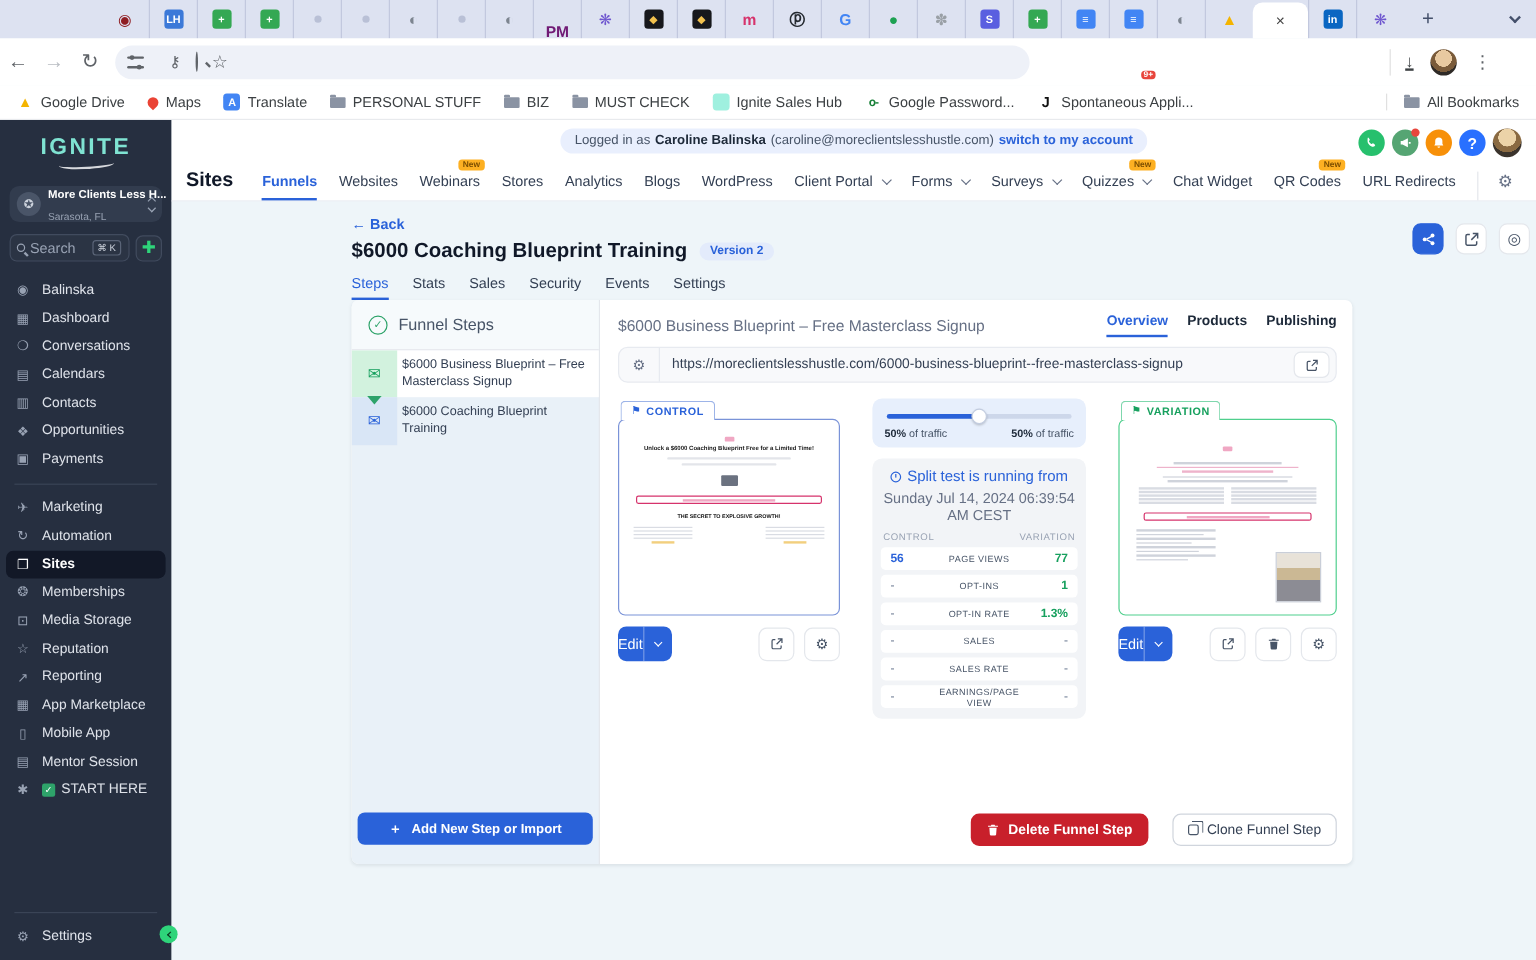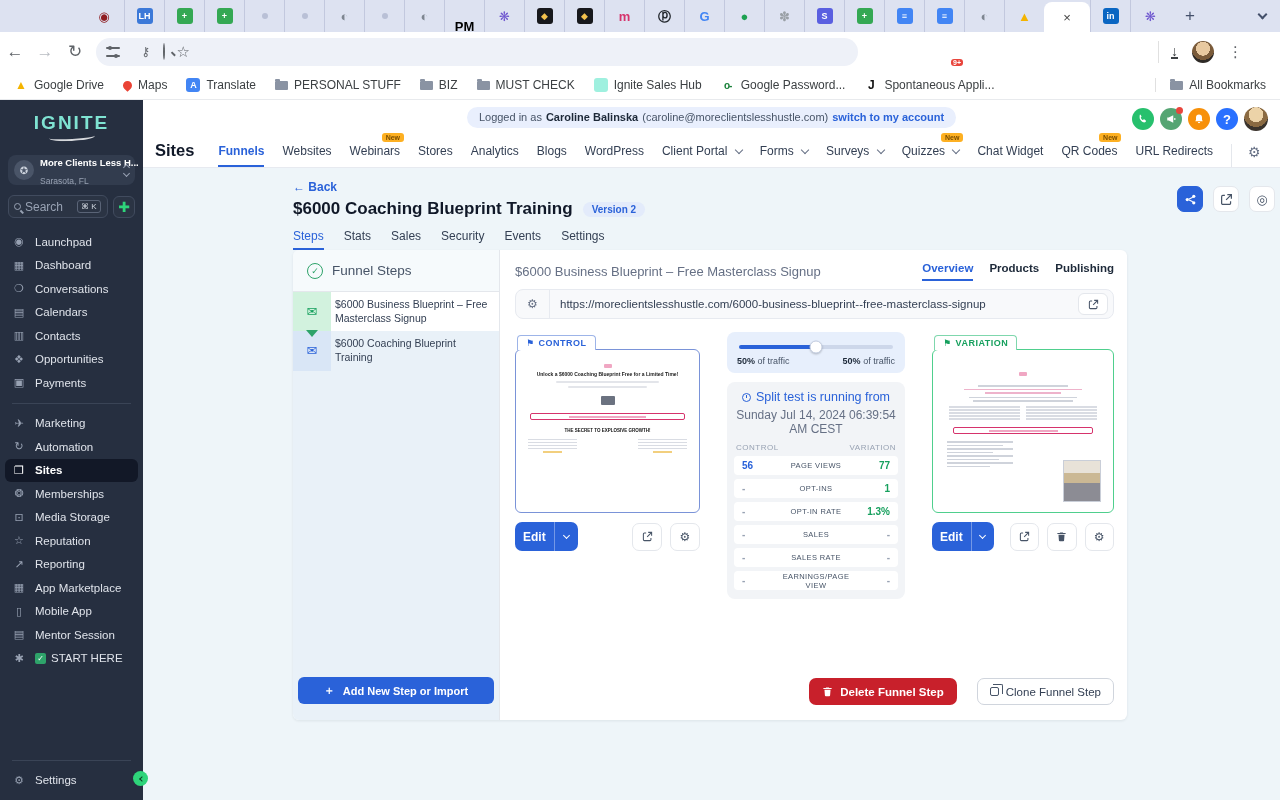--- a/index.html
+++ b/index.html
@@ -219,21 +219,21 @@
   .tcol i { display:block; height:1.5px; background:#d9dce3; margin:1.5px 0; }
   .tcta { width:46px; height:9px; background:#c2255c; margin:2px auto; border-radius:1px; }
   .tlist { padding:2px 14px; }
   .tlist i { display:block; height:1.5px; background:#cfd3db; margin:2px 0; }
   .tlist i.p { background:#eeb3cb; }
   .tphoto { position:absolute; right:12px; bottom:10px; width:38px; height:42px; border:1px solid #c9ced8;
     background:linear-gradient(180deg,#e8e2d8 0 30%,#cbb894 31% 55%,#8c8c94 56% 100%); }
 
   .btn-row { display:flex; align-items:center; margin-top:9px; gap:8px; }
   .edit-btn { height:29px; background:#2a62d9; border-radius:7px; display:flex; align-items:stretch; color:#fff; overflow:hidden; }
-  .edit-btn .lbl { font-size:12px; font-weight:bold; display:flex; align-items:center; padding:0 8px; }
+  .edit-btn .lbl { font-size:12px; font-weight:normal; display:flex; align-items:center; padding:0 0; }
   .edit-btn .drop { width:24px; border-left:1px solid rgba(255,255,255,.35); display:flex; align-items:center; justify-content:center; }
   .edit-btn .drop i { width:5px; height:5px; border-right:1.5px solid #fff; border-bottom:1.5px solid #fff; transform:rotate(45deg); margin-top:-2px; }
   .mini-btn { width:30px; height:28px; background:#fff; border:1px solid #e4e7ec; border-radius:7px;
     display:flex; align-items:center; justify-content:center; color:#475467; font-size:12px; }
   .spacer { flex:1; }
 
   .slider-card { background:#e7effc; border-radius:8px; padding:9px 10px 7px; }
   .slider-track { position:relative; height:4px; border-radius:2px; margin:4px 2px 7px;
     background:linear-gradient(90deg,#2a62d9 0 50%,#cdd7ea 50% 100%); }
   .slider-thumb { position:absolute; left:50%; top:50%; transform:translate(-50%,-50%); width:13px; height:13px;
@@ -300,21 +300,21 @@
         <div class="btab k-txt">
     <span class="fav" style="color: rgb(125, 133, 144);">◐</span>
   </div>
         <div class="btab k-dot">
     <span class="fav"></span>
   </div>
         <div class="btab k-txt">
     <span class="fav" style="color: rgb(125, 133, 144);">◐</span>
   </div>
         <div class="btab k-txt">
-    <span class="fav" style="color: #000000; margin-top: 20px;">PM</span>
+    <span class="fav" style="color: #701a75; margin-top: 20px;">PM</span>
   </div>
         <div class="btab k-txt">
     <span class="fav" style="color: rgb(110, 86, 207);">❋</span>
   </div>
         <div class="btab k-sq">
     <span class="fav" style="background: rgb(23, 24, 28); color: rgb(242, 193, 78);">◆</span>
   </div>
         <div class="btab k-sq">
     <span class="fav" style="background: rgb(23, 24, 28); color: rgb(242, 193, 78);">◆</span>
   </div>
@@ -492,21 +492,21 @@
           <span class="mag-s"></span>
           <input placeholder="Search" style="">
           <span class="kbd">⌘ K</span>
         </div>
         <div class="plus-btn">✚</div>
       </div>
       <div class="menu">
           <div class="m-item">
     <span class="mi">◉</span>
 
-    <span>Launchpad</span>
+    <span>Balinska</span>
   </div>
           <div class="m-item">
     <span class="mi">▦</span>
 
     <span>Dashboard</span>
   </div>
           <div class="m-item">
     <span class="mi">❍</span>
 
     <span>Conversations</span>

